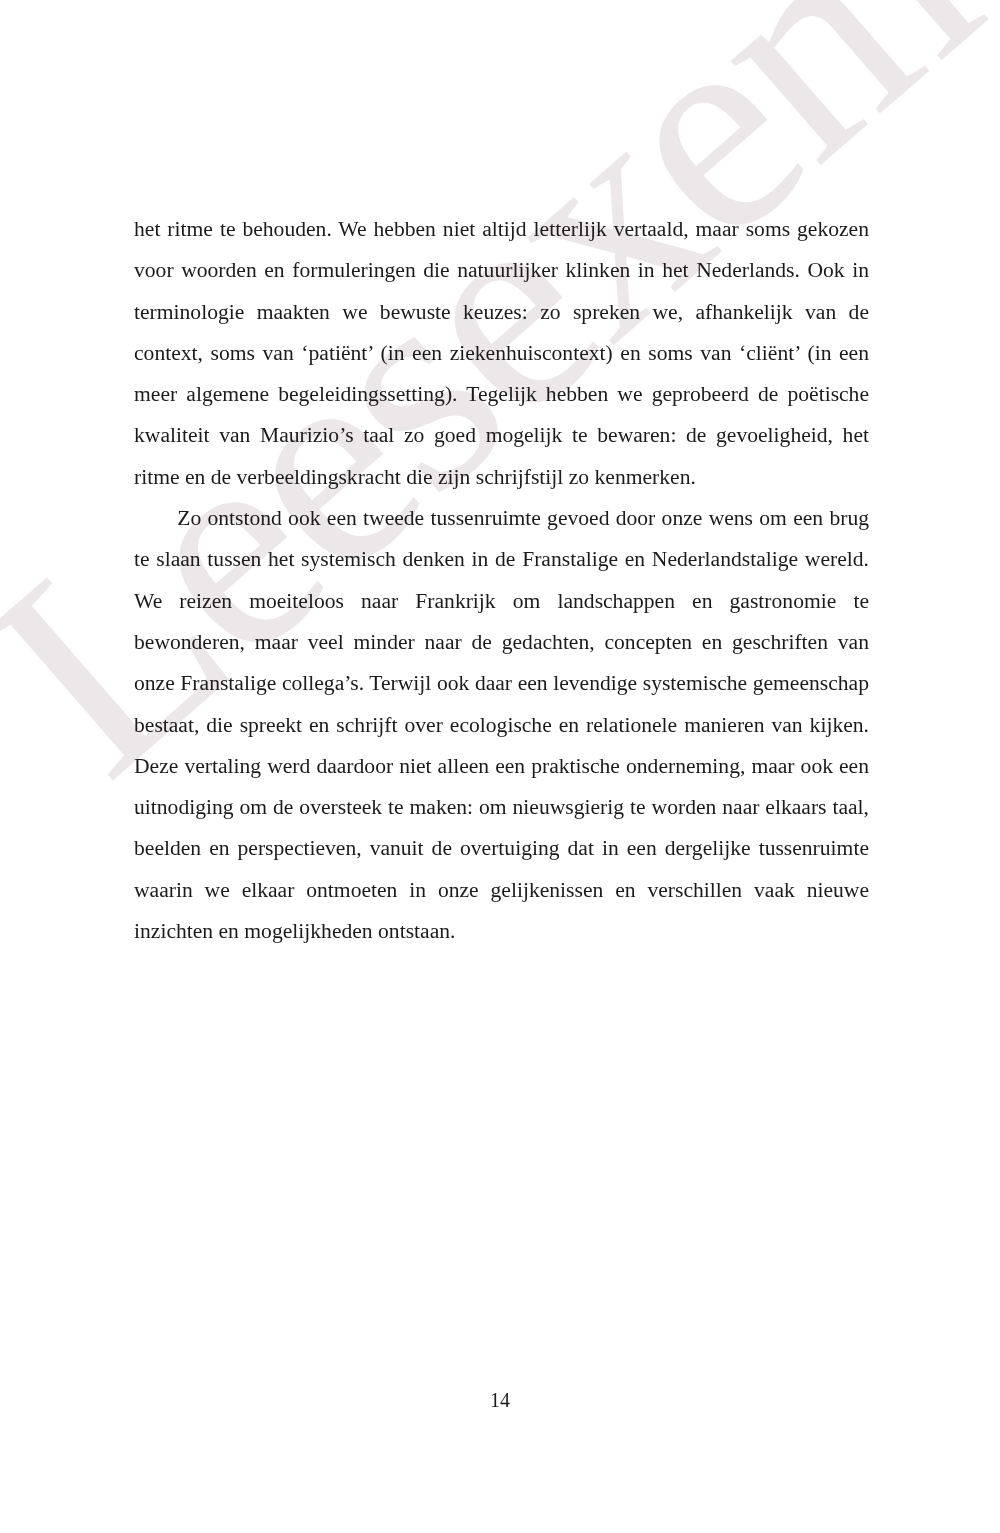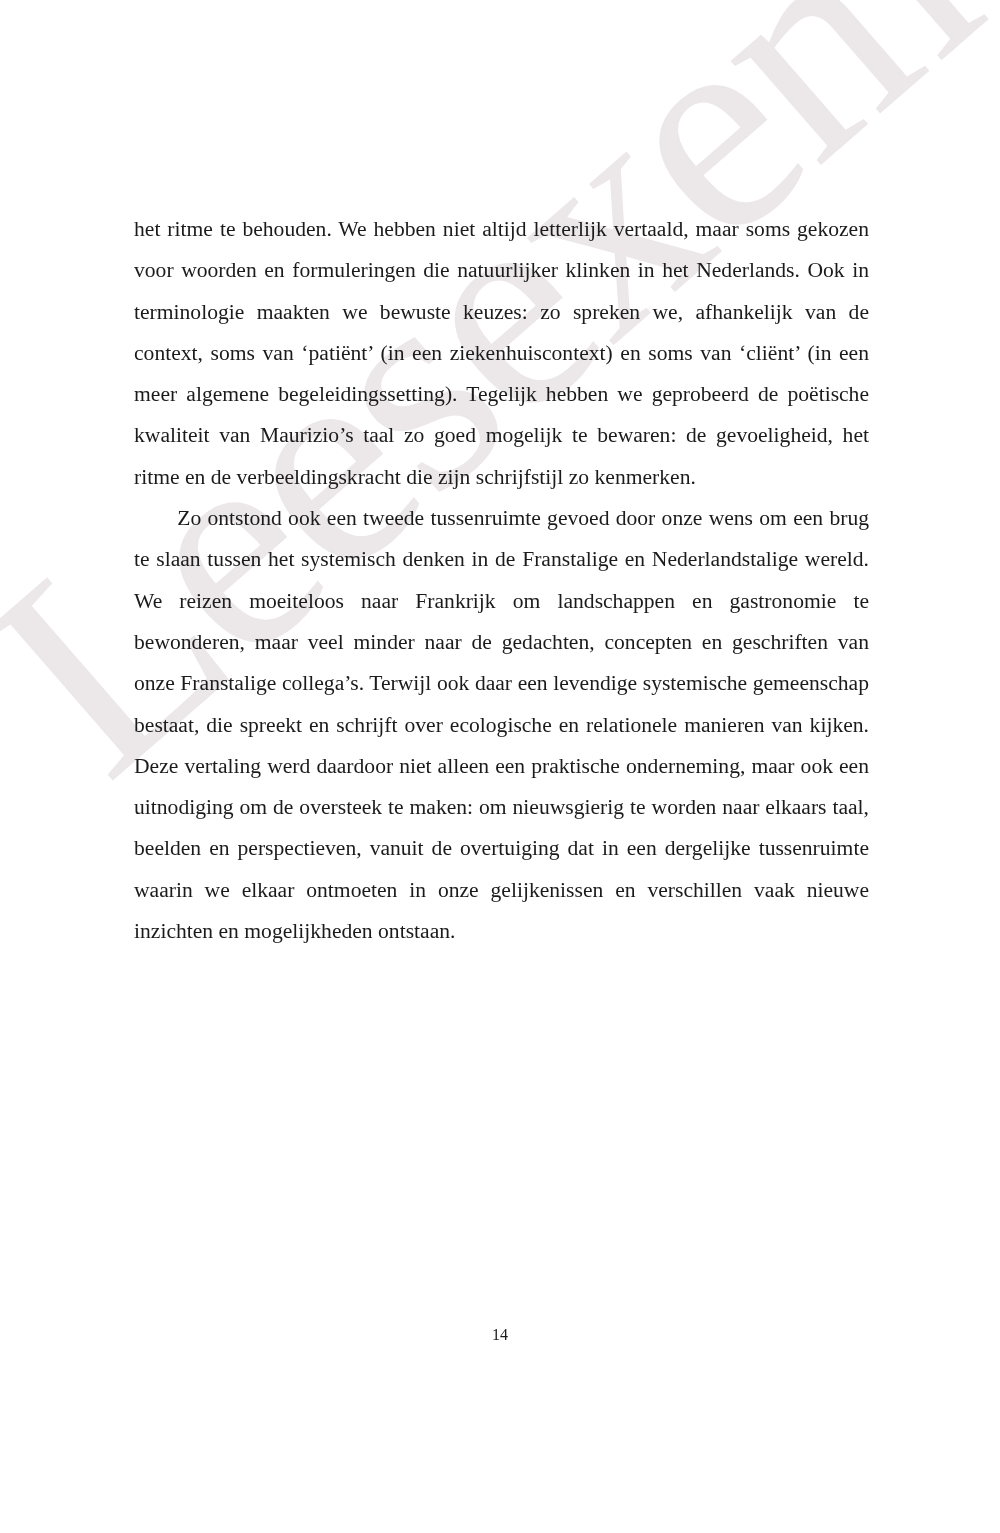--- a/index.html
+++ b/index.html
@@ -64,24 +64,24 @@
   .text-block p {
     margin: 0;
   }
   .text-block p.indent {
     text-indent: 2.0em;
   }
 
   .folio {
     position: absolute;
     left: 0;
-    top: 1326px;
+    top: 1389px;
     width: 1000px;
     text-align: center;
-    font-size: 16px;
+    font-size: 20px;
     color: #1b1b1b;
   }
 </style>
 </head>
 <body>
 
 <div class="watermark">
   <div class="watermark-text">Leesexemplaar</div>
 </div>
 

